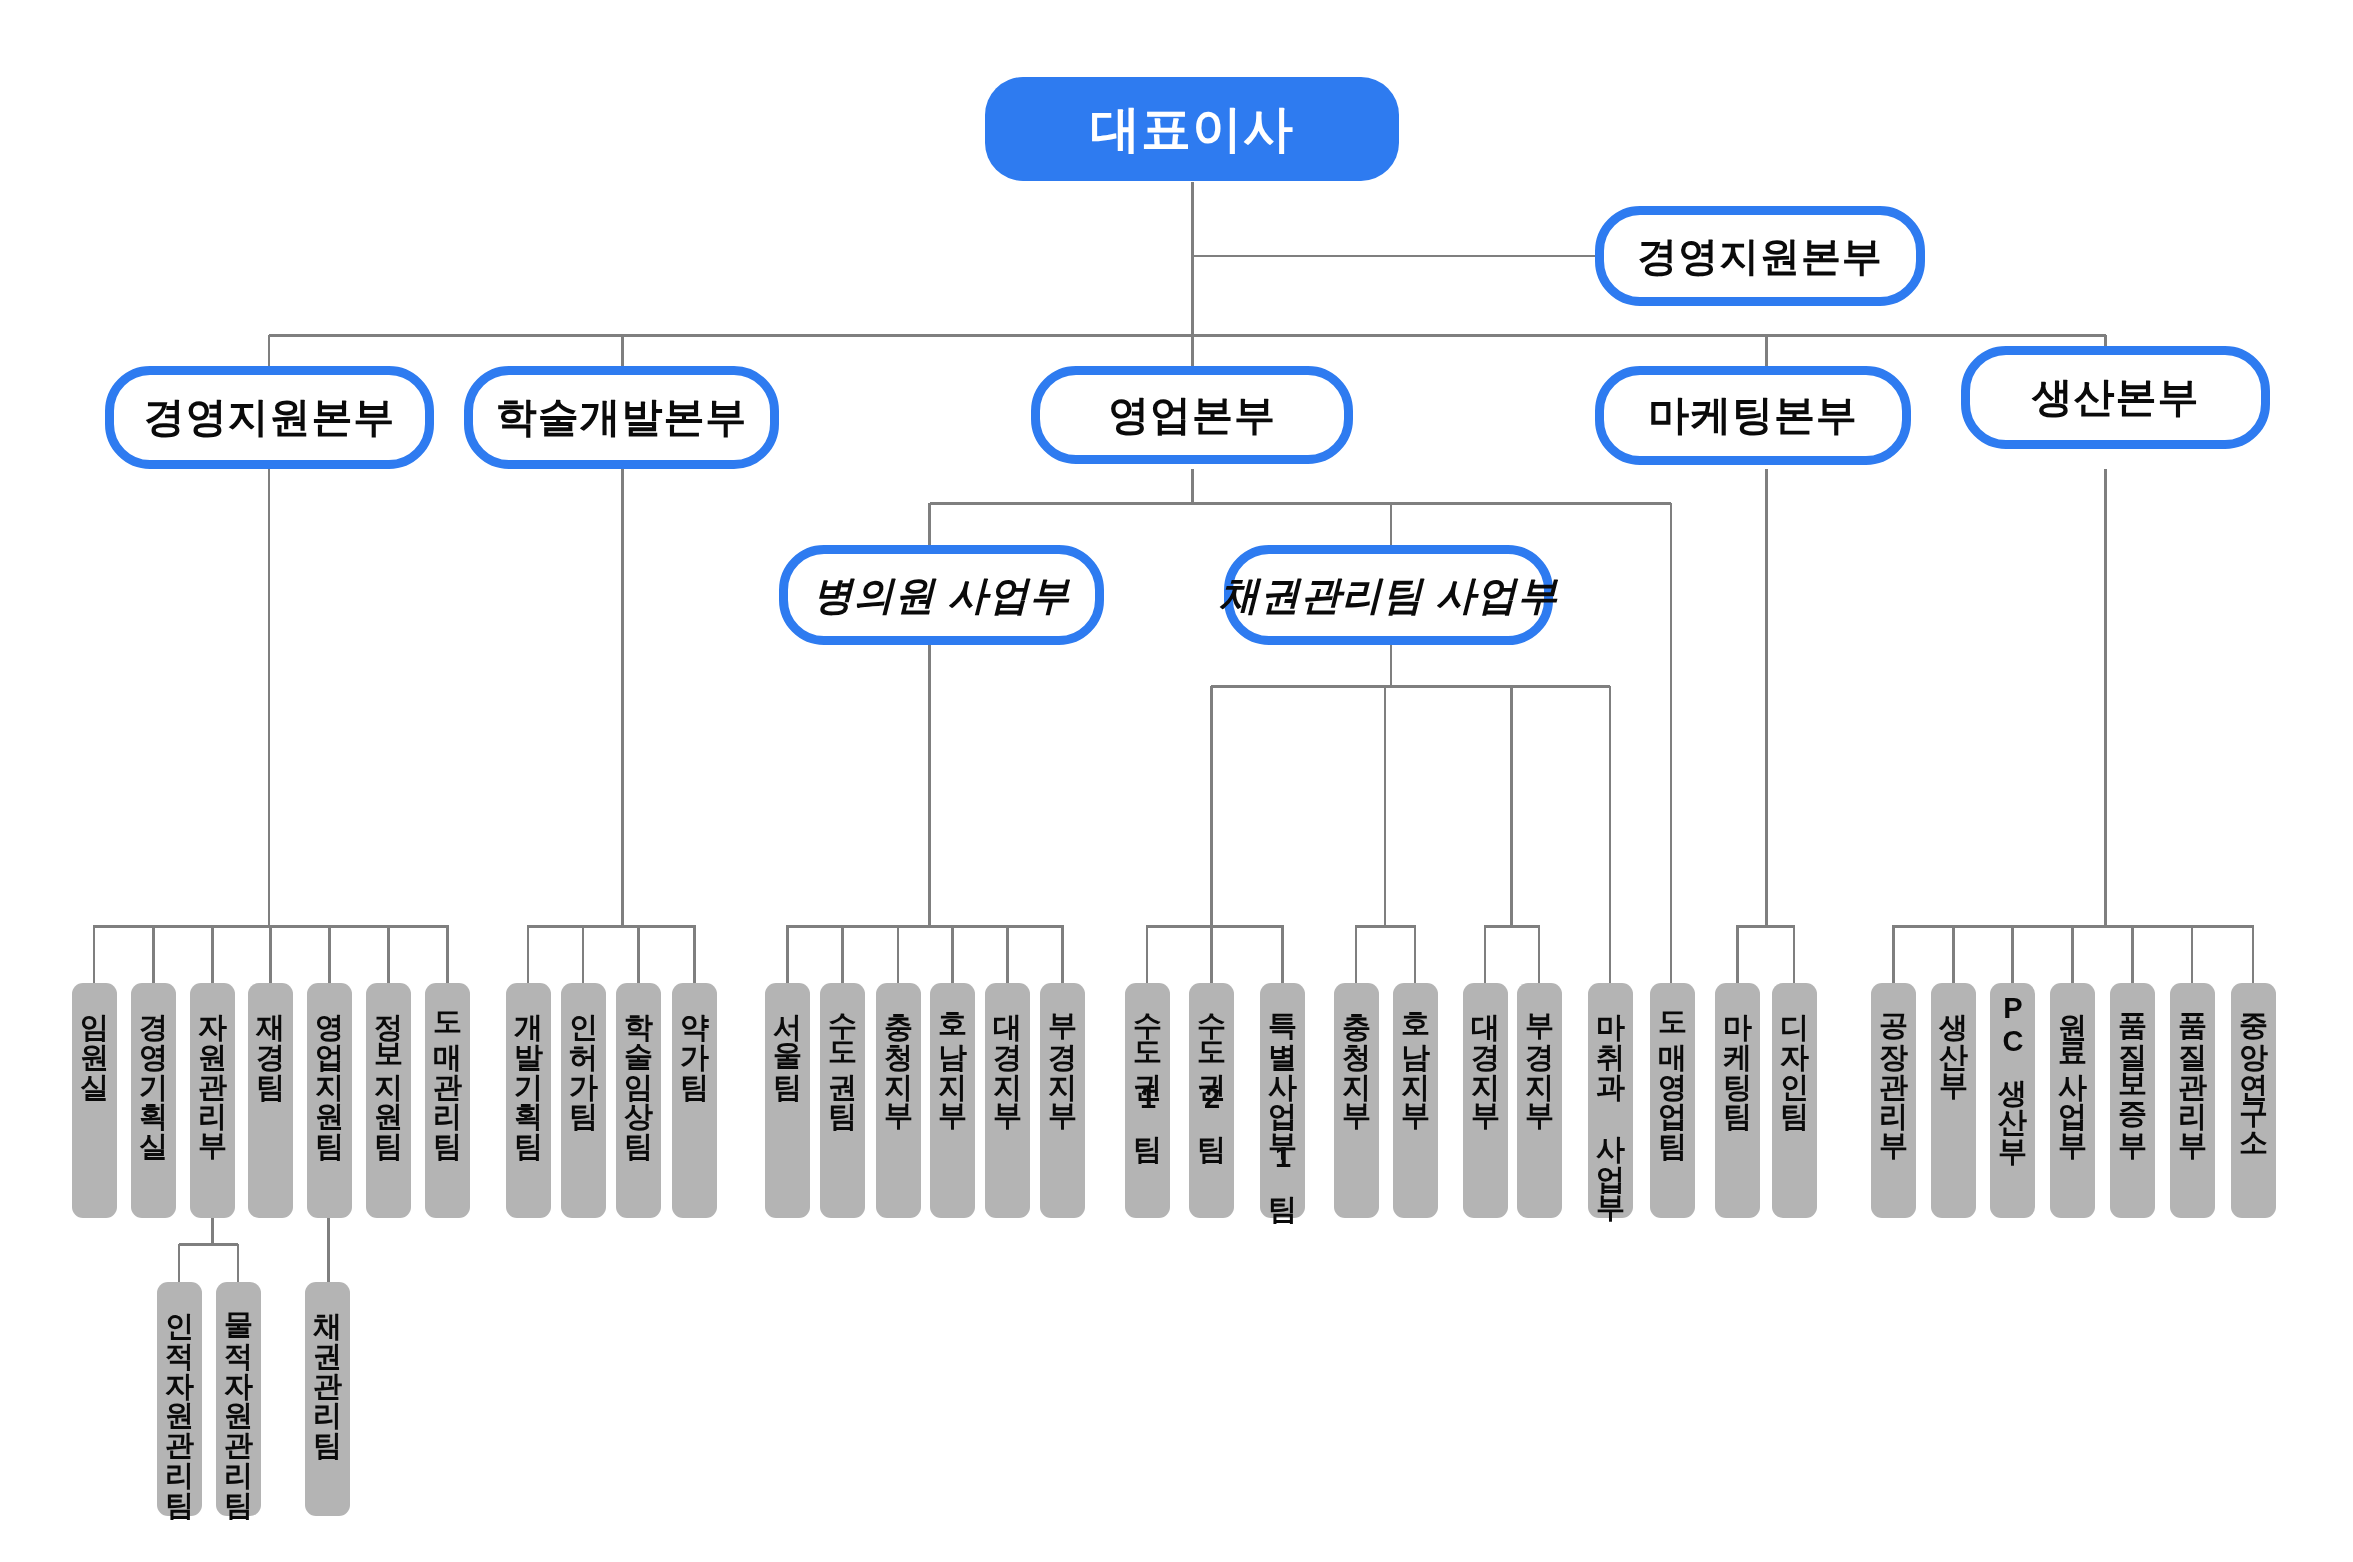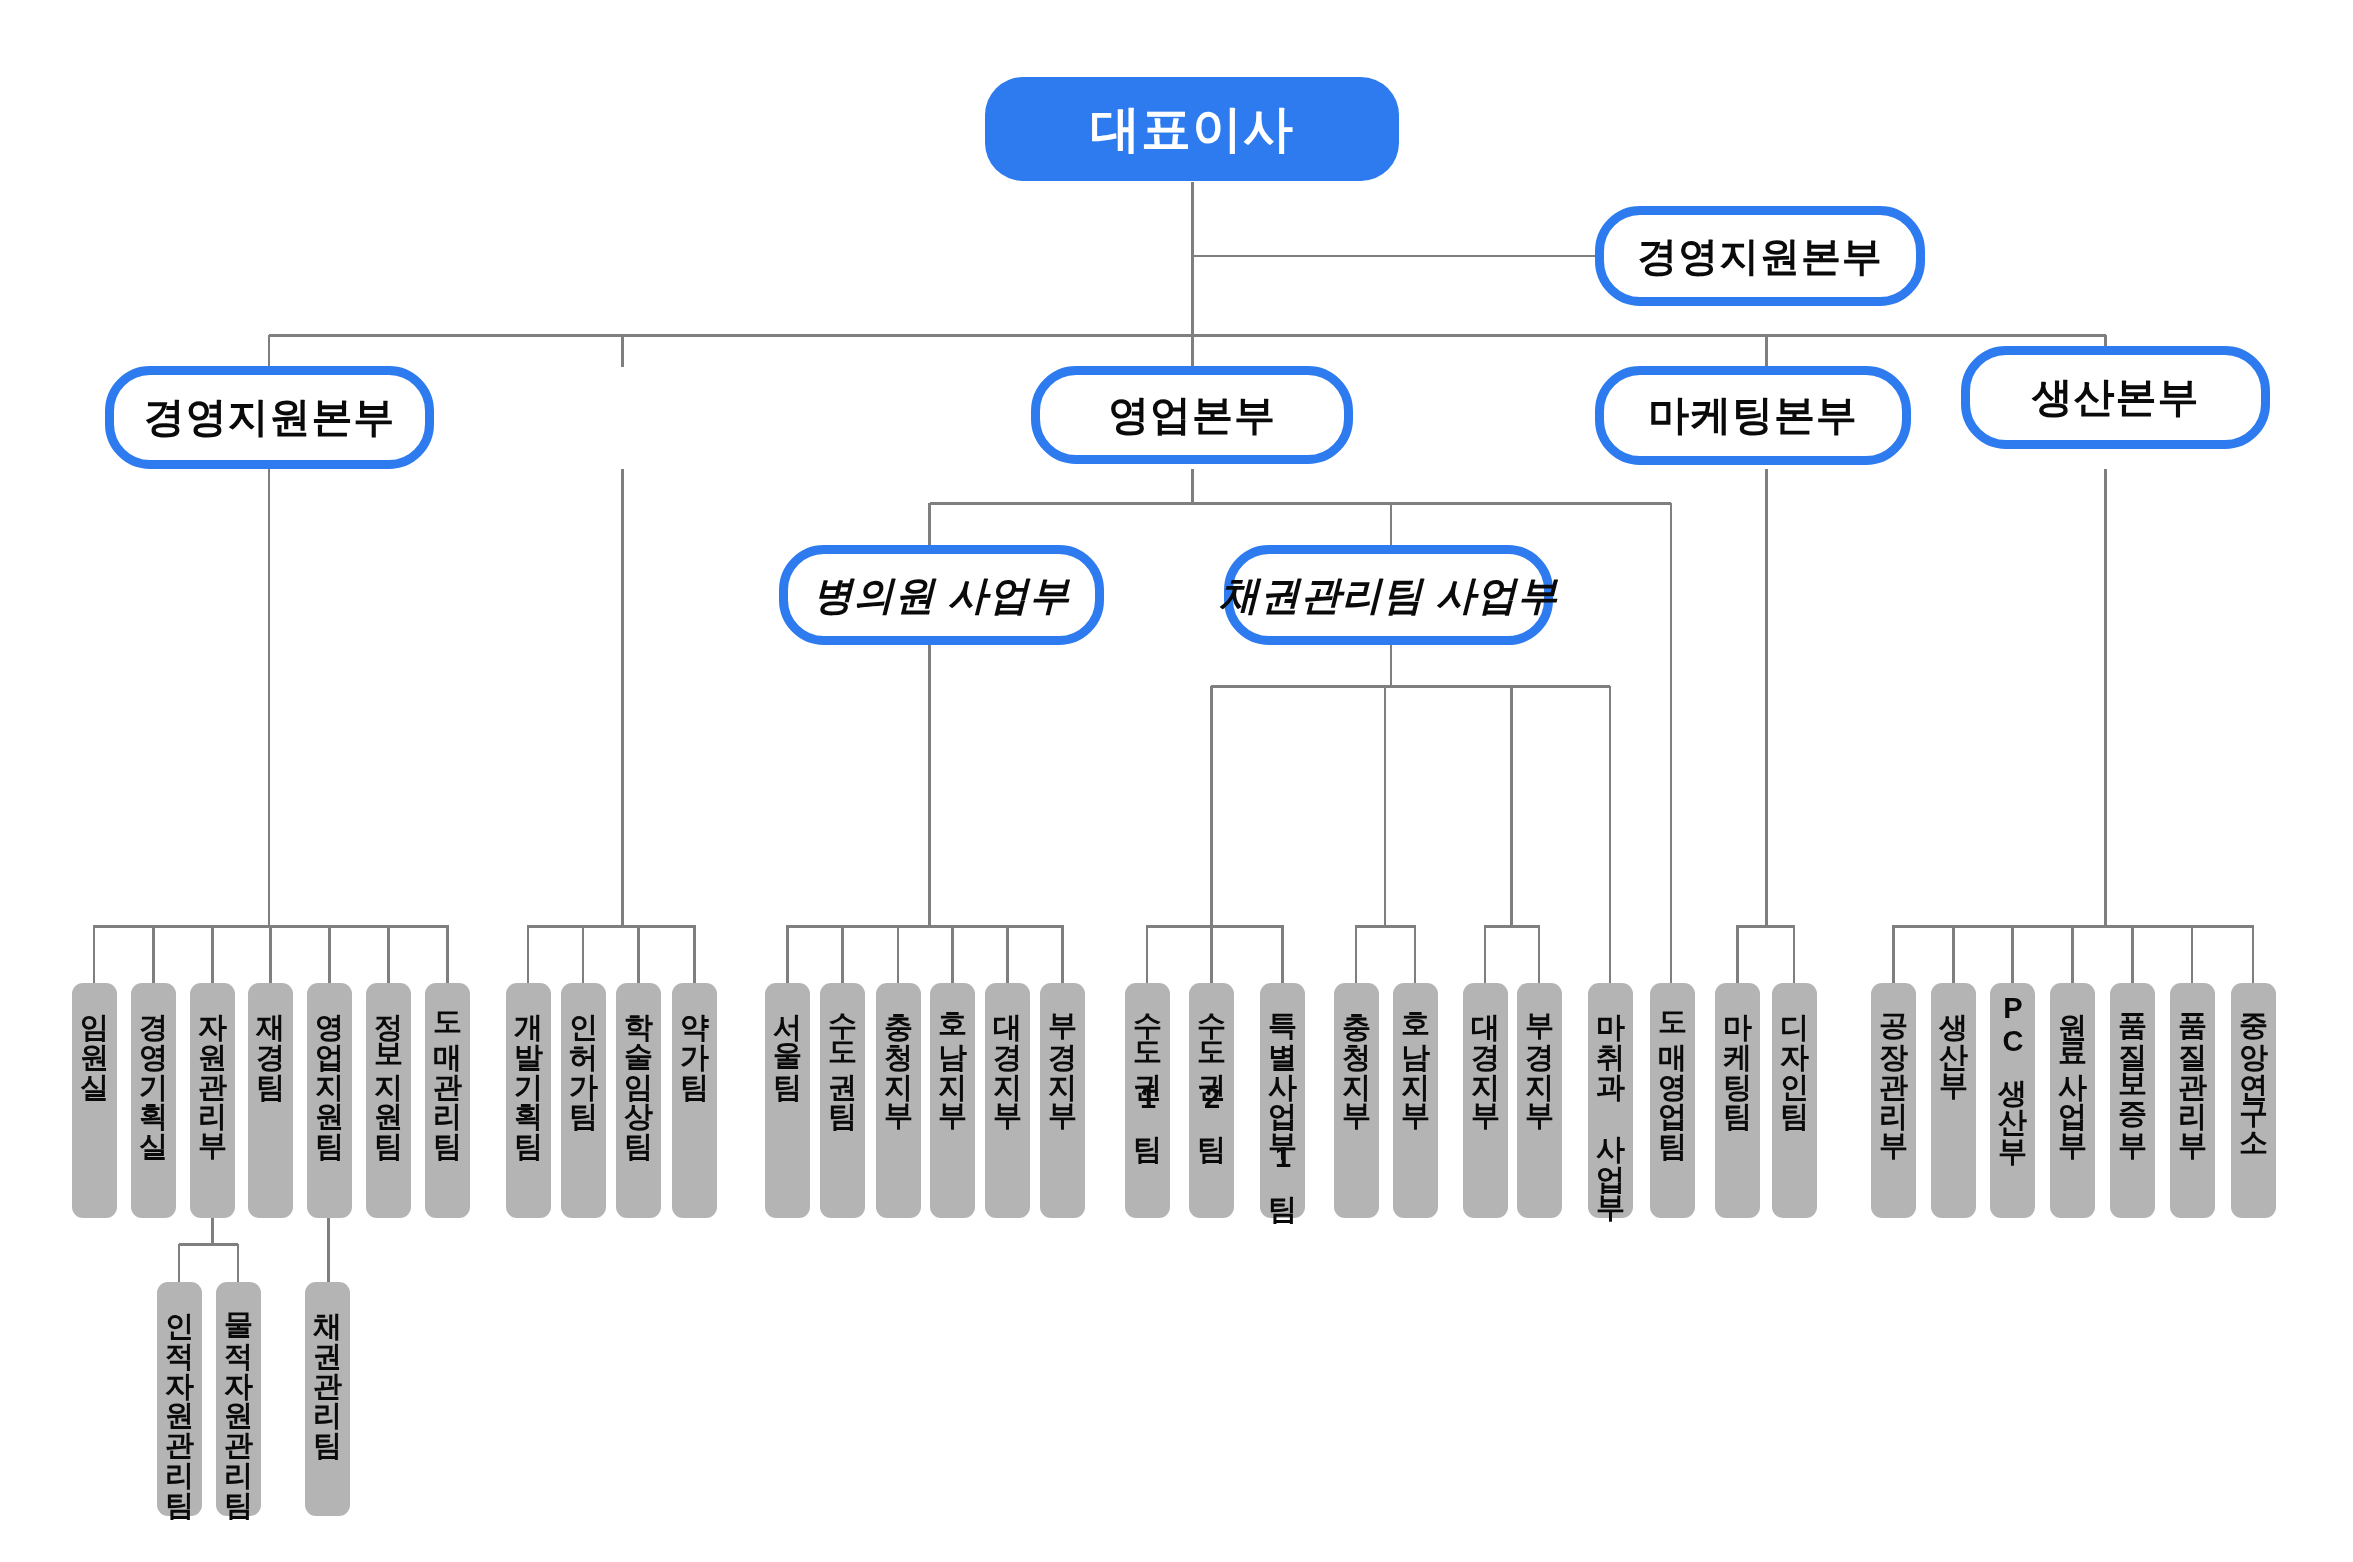--- a/index.html
+++ b/index.html
@@ -121,20 +121,23 @@
     <span>대표이사</span>
   </div>
 
   <div class="node staff" style="left:1595px;top:199px;width:330px;height:100px">
     <span>경영지원본부</span>
   </div>
 
   <div class="node l2" style="left:105px;top:359px;width:329px;height:103px">
     <span>경영지원본부</span>
   </div>
+  <div class="node l2" style="left:464px;top:359px;width:315px;height:103px">
+    <span>학술개발본부</span>
+  </div>
   <div class="node l2" style="left:1031px;top:359px;width:322px;height:98px">
     <span>영업본부</span>
   </div>
   <div class="node l2" style="left:1595px;top:359px;width:316px;height:99px">
     <span>마케팅본부</span>
   </div>
   <div class="node l2" style="left:1961px;top:339px;width:309px;height:103px">
     <span>생산본부</span>
   </div>
 

